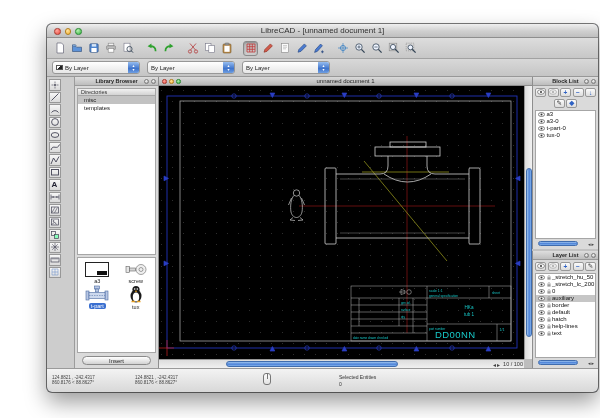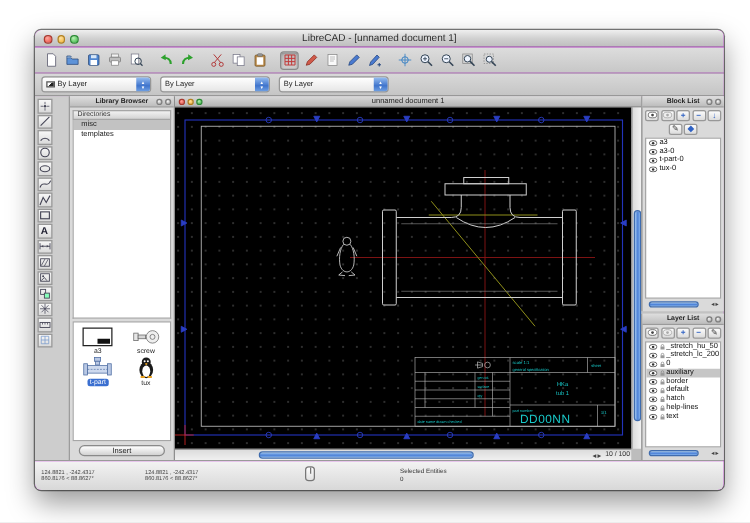--- a/index.html
+++ b/index.html
@@ -1,18 +1,18 @@
 <!DOCTYPE html>
 <html><head>
 <meta charset="utf-8">
 <style>
 *{box-sizing:border-box;margin:0;padding:0}
 html,body{width:600px;height:418px;background:#fff;font-family:"Liberation Sans",sans-serif;overflow:hidden}
 body{position:relative}
-#appwin{position:absolute;left:28px;top:24px;width:551px;height:368px;background:#d946ef;border-radius:5px;box-shadow:0 10px 22px rgba(0,0,0,.4),0 0 0 1px rgba(100,100,100,.85)}
+#appwin{position:absolute;left:47px;top:24px;width:551px;height:368px;background:#0f172a;border-radius:5px;box-shadow:0 10px 22px rgba(0,0,0,.4),0 0 0 1px rgba(100,100,100,.85)}
 
 .titlebar{height:14px;border-radius:5px 5px 0 0;background:linear-gradient(#efefef,#cfcfcf 55%,#bfbfbf);border-bottom:1px solid #8e8e8e;display:flex;align-items:center;position:relative}
 .lights{position:absolute;left:7px;top:4px;display:flex;gap:4px}
 .light{width:6.5px;height:6.5px;border-radius:50%}
 .l-red{background:radial-gradient(circle at 35% 30%,#ffa79e,#ec4c40);border:.5px solid #a83a30}
 .l-yel{background:radial-gradient(circle at 35% 30%,#ffe2a0,#f5b231);border:.5px solid #b2801f}
 .l-grn{background:radial-gradient(circle at 35% 30%,#b9f0b2,#35b842);border:.5px solid #2a8a33}
 .wtitle{flex:1;text-align:center;font-size:8px;color:#2e2e2e}
 
 .toolbar1{height:21px;background:linear-gradient(#dddddd,#c7c7c7);display:flex;align-items:center;padding:0 5px;border-bottom:1px solid #a2a2a2}

